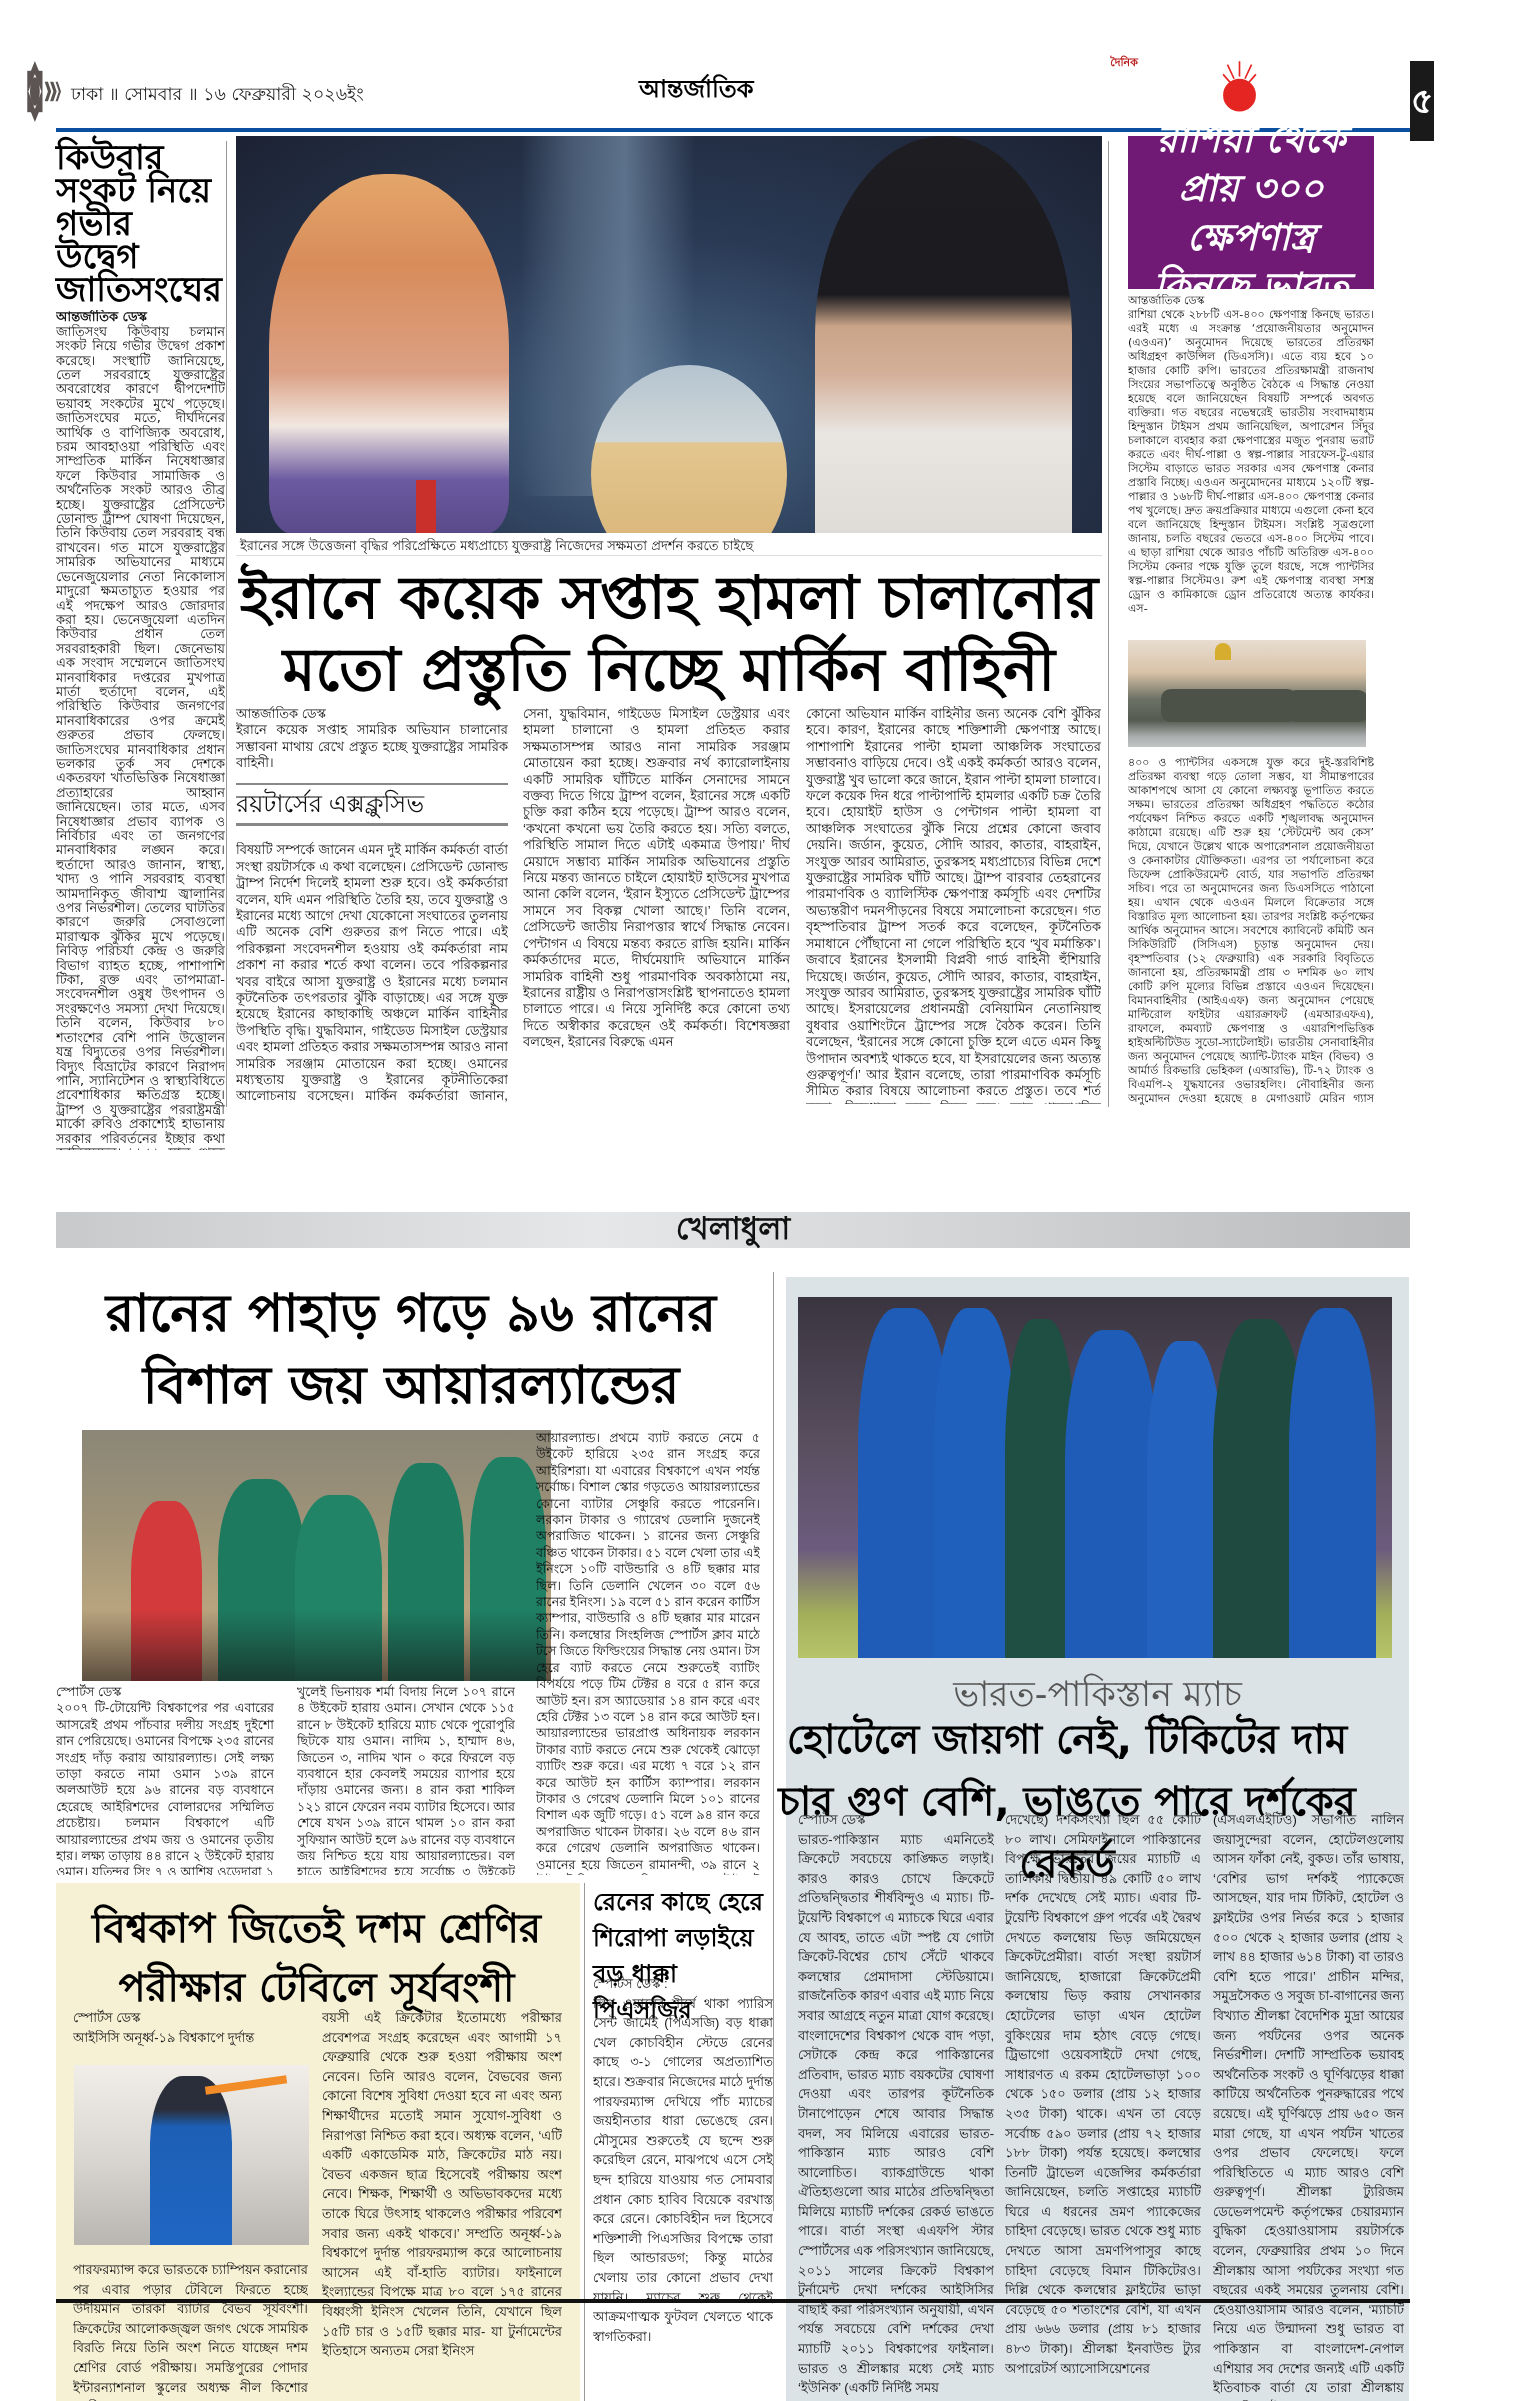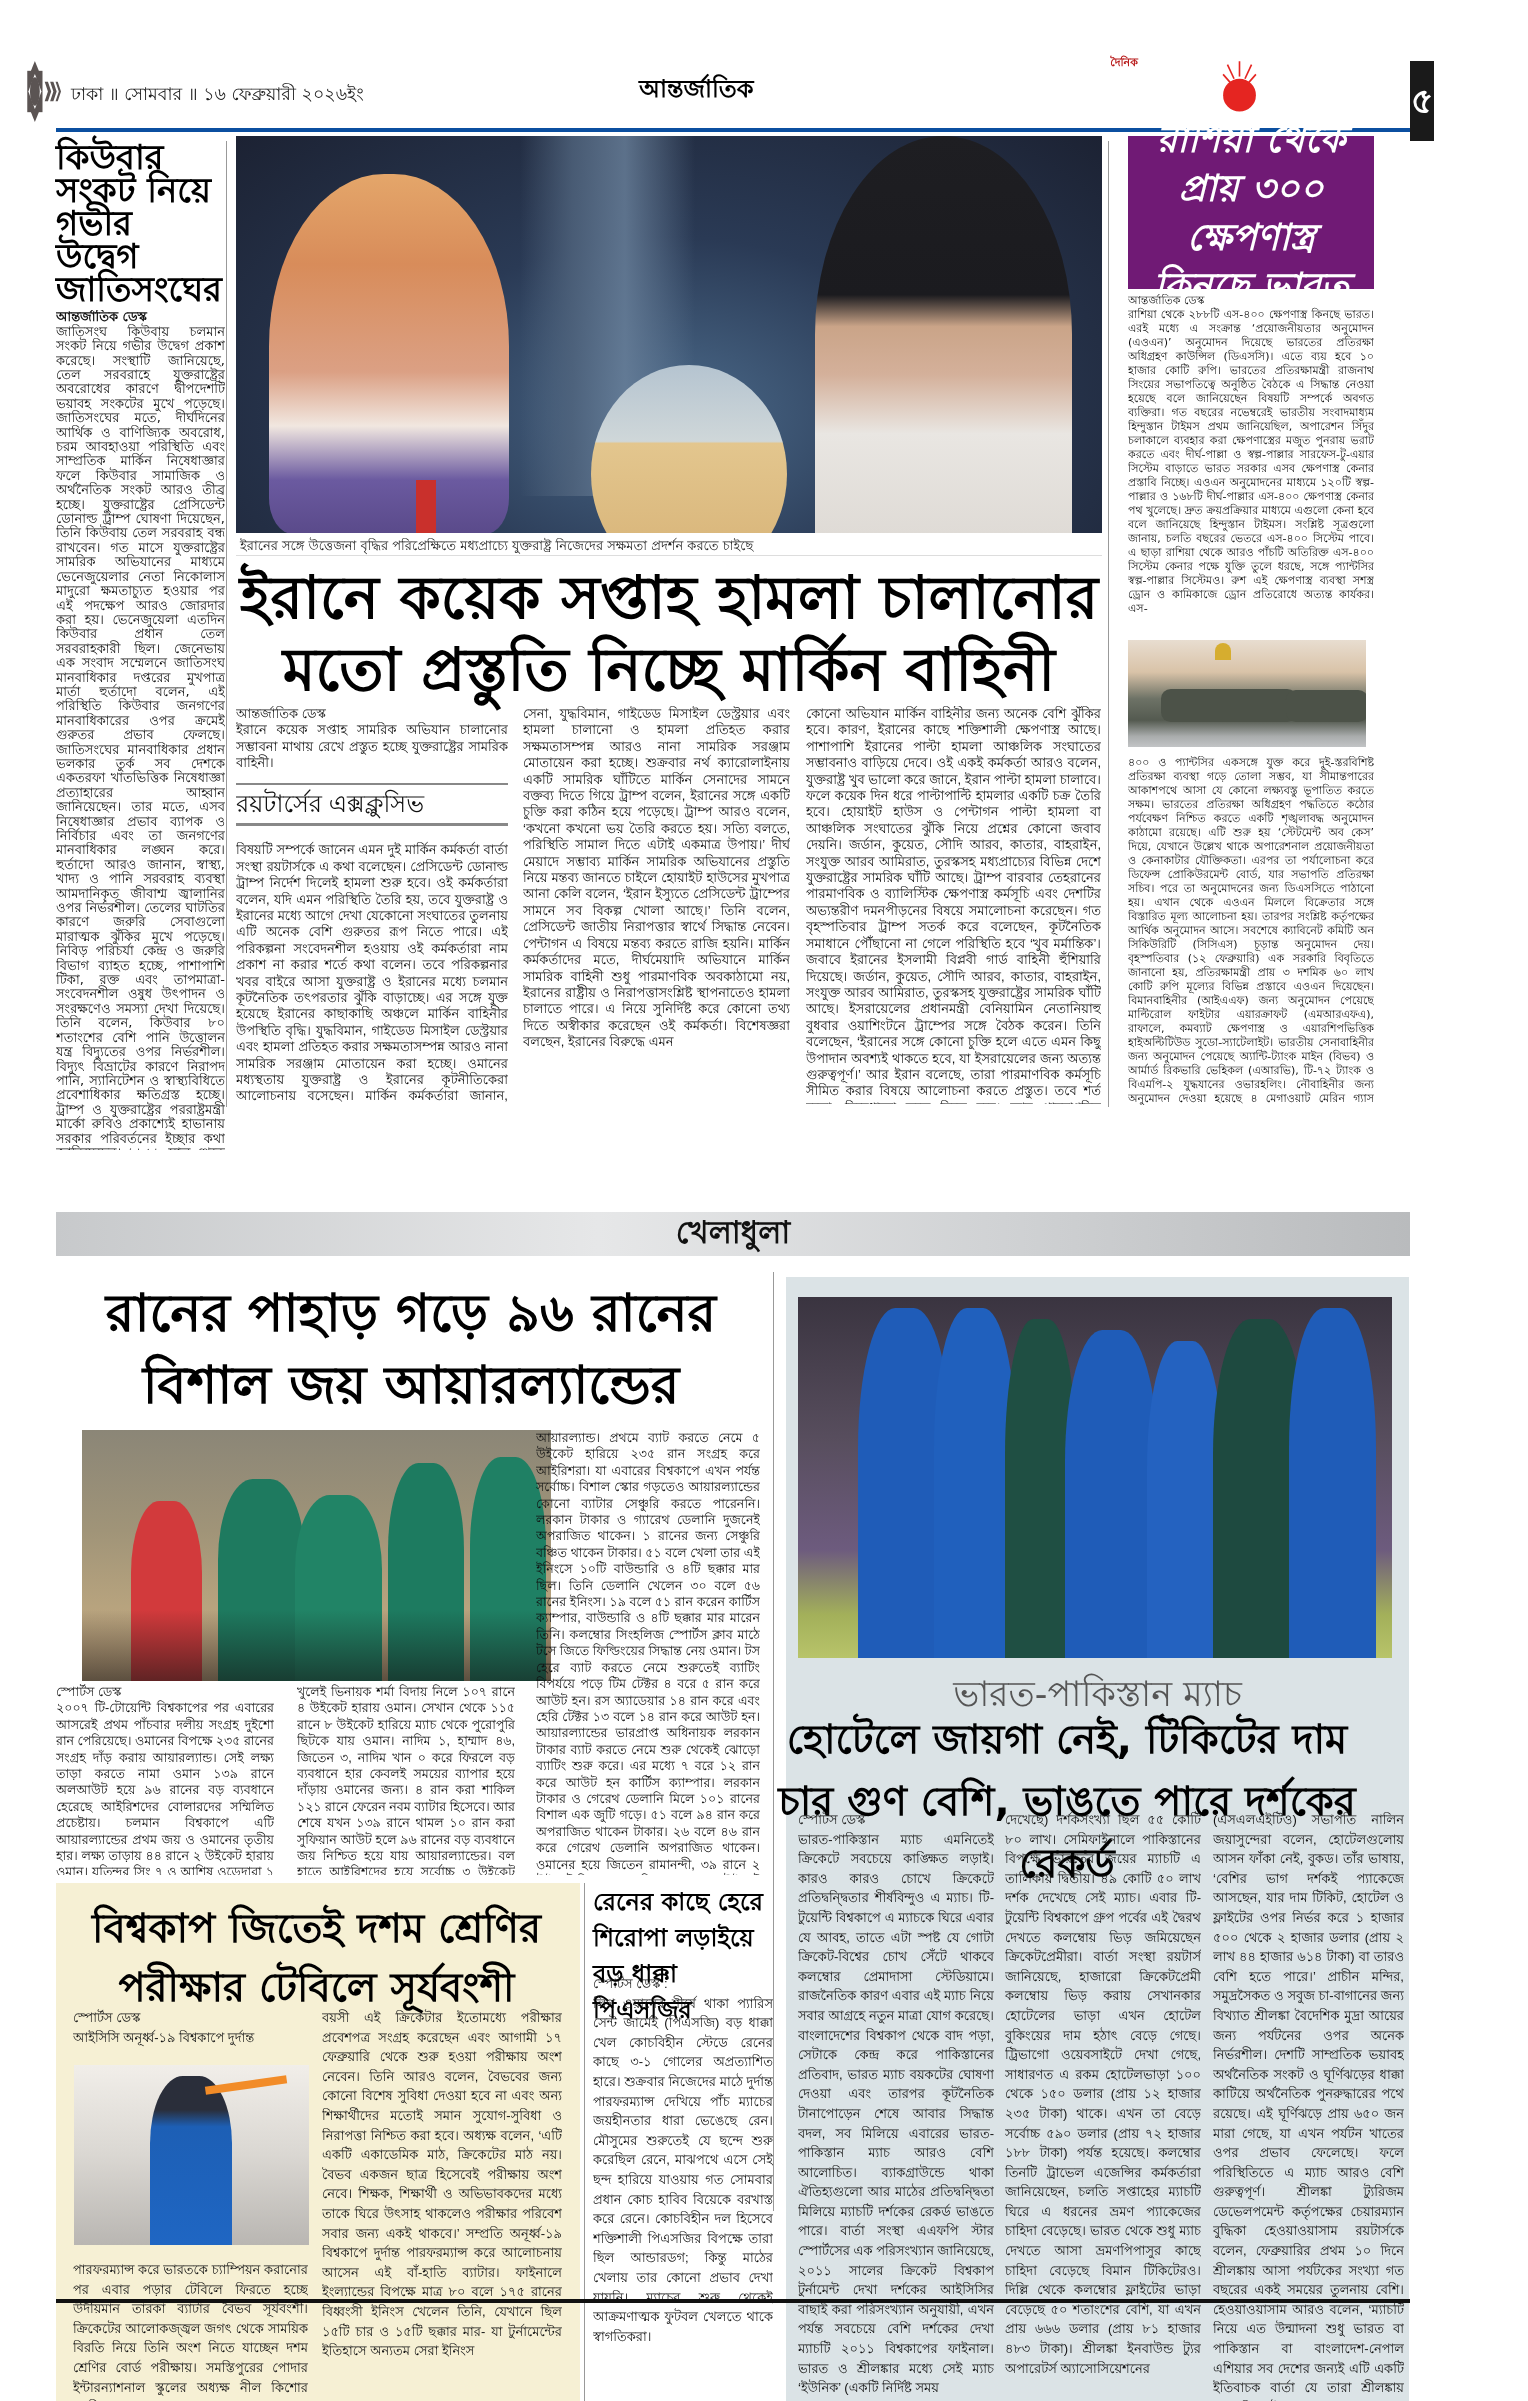--- a/index.html
+++ b/index.html
@@ -99,21 +99,21 @@
   <span class="desk" style="font-weight:normal;">আন্তর্জাতিক ডেস্ক</span>
   <span>রাশিয়া থেকে ২৮৮টি এস-৪০০ ক্ষেপণাস্ত্র কিনছে ভারত। এরই মধ্যে এ সংক্রান্ত ‘প্রয়োজনীয়তার অনুমোদন (এওএন)’ অনুমোদন দিয়েছে ভারতের প্রতিরক্ষা অধিগ্রহণ কাউন্সিল (ডিএসসি)। এতে ব্যয় হবে ১০ হাজার কোটি রুপি। ভারতের প্রতিরক্ষামন্ত্রী রাজনাথ সিংয়ের সভাপতিত্বে অনুষ্ঠিত বৈঠকে এ সিদ্ধান্ত নেওয়া হয়েছে বলে জানিয়েছেন বিষয়টি সম্পর্কে অবগত ব্যক্তিরা। গত বছরের নভেম্বরেই ভারতীয় সংবাদমাধ্যম হিন্দুস্তান টাইমস প্রথম জানিয়েছিল, অপারেশন সিঁদুর চলাকালে ব্যবহার করা ক্ষেপণাস্ত্রের মজুত পুনরায় ভরাট করতে এবং দীর্ঘ-পাল্লা ও স্বল্প-পাল্লার সারফেস-টু-এয়ার সিস্টেম বাড়াতে ভারত সরকার এসব ক্ষেপণাস্ত্র কেনার প্রস্তাবি নিচ্ছে। এওএন অনুমোদনের মাধ্যমে ১২০টি স্বল্প-পাল্লার ও ১৬৮টি দীর্ঘ-পাল্লার এস-৪০০ ক্ষেপণাস্ত্র কেনার পথ খুলেছে। দ্রুত ক্রয়প্রক্রিয়ার মাধ্যমে এগুলো কেনা হবে বলে জানিয়েছে হিন্দুস্তান টাইমস। সংশ্লিষ্ট সূত্রগুলো জানায়, চলতি বছরের ভেতরে এস-৪০০ সিস্টেম পাবে। এ ছাড়া রাশিয়া থেকে আরও পাঁচটি অতিরিক্ত এস-৪০০ সিস্টেম কেনার পক্ষে যুক্তি তুলে ধরছে, সঙ্গে প্যান্টসির স্বল্প-পাল্লার সিস্টেমও। রুশ এই ক্ষেপণাস্ত্র ব্যবস্থা সশস্ত্র ড্রোন ও কামিকাজে ড্রোন প্রতিরোধে অত্যন্ত কার্যকর। এস-</span>
 </div>
 <div class="photo" style="left:1128px;top:640px;width:238px;height:107px;background:linear-gradient(#e8ddd0 0%,#d9c3a8 30%,#6d7266 55%,#545a50 75%,#a9acac 90%,#c2c4c6 100%);">
   <div class="abs" style="left:87px;top:3.3px;width:16.4px;height:16.4px;border-radius:50% 50% 0 0;background:#d6ad2f;"></div>
   <div class="abs" style="left:33px;top:49px;width:136px;height:33px;border-radius:9.8px;background:#4c5248;"></div>
   <div class="abs" style="left:158px;top:50px;width:82px;height:32px;border-radius:9.8px;background:#4c5248;"></div>
 </div>
 <div class="abs col-text" style="left:1128px;top:756px;width:246px;height:349px;font-size:11px;line-height:14px;">৪০০ ও প্যান্টসির একসঙ্গে যুক্ত করে দুই-স্তরবিশিষ্ট প্রতিরক্ষা ব্যবস্থা গড়ে তোলা সম্ভব, যা সীমান্তপারের আকাশপথে আসা যে কোনো লক্ষ্যবস্তু ভূপাতিত করতে সক্ষম। ভারতের প্রতিরক্ষা অধিগ্রহণ পদ্ধতিতে কঠোর পর্যবেক্ষণ নিশ্চিত করতে একটি শৃঙ্খলাবদ্ধ অনুমোদন কাঠামো রয়েছে। এটি শুরু হয় ‘স্টেটমেন্ট অব কেস’ দিয়ে, যেখানে উল্লেখ থাকে অপারেশনাল প্রয়োজনীয়তা ও কেনাকাটার যৌক্তিকতা। এরপর তা পর্যালোচনা করে ডিফেন্স প্রোকিউরমেন্ট বোর্ড, যার সভাপতি প্রতিরক্ষা সচিব। পরে তা অনুমোদনের জন্য ডিএসসিতে পাঠানো হয়। এখান থেকে এওএন মিললে বিক্রেতার সঙ্গে বিস্তারিত মূল্য আলোচনা হয়। তারপর সংশ্লিষ্ট কর্তৃপক্ষের আর্থিক অনুমোদন আসে। সবশেষে ক্যাবিনেট কমিটি অন সিকিউরিটি (সিসিএস) চূড়ান্ত অনুমোদন দেয়। বৃহস্পতিবার (১২ ফেব্রুয়ারি) এক সরকারি বিবৃতিতে জানানো হয়, প্রতিরক্ষামন্ত্রী প্রায় ৩ দশমিক ৬০ লাখ কোটি রুপি মূল্যের বিভিন্ন প্রস্তাবে এওএন দিয়েছেন। বিমানবাহিনীর (আইএএফ) জন্য অনুমোদন পেয়েছে মাল্টিরোল ফাইটার এয়ারক্রাফট (এমআরএফএ), রাফালে, কমব্যাট ক্ষেপণাস্ত্র ও এয়ারশিপভিত্তিক হাইঅল্টিটিউড সুডো-স্যাটেলাইট। ভারতীয় সেনাবাহিনীর জন্য অনুমোদন পেয়েছে অ্যান্টি-ট্যাংক মাইন (বিভব) ও আর্মার্ড রিকভারি ভেহিকল (এআরভি), টি-৭২ ট্যাংক ও বিএমপি-২ যুদ্ধযানের ওভারহলিং। নৌবাহিনীর জন্য অনুমোদন দেওয়া হয়েছে ৪ মেগাওয়াট মেরিন গ্যাস টারবাইন-ভিত্তিক ইলেকট্রিক পাওয়ার জেনারেটর ও পি-৮আই লং রেঞ্জ মেরিটাইম রিকনাইসেন্স এয়ারক্রাফট।</div>
 
-<div class="abs" style="left:56px;top:1212px;width:1354px;height:44px;background:linear-gradient(90deg,#c7c9cb 0%,#e6e7e8 40%,#d0d2d4 70%,#b9bbbd 100%);display:flex;align-items:center;justify-content:center;">
+<div class="abs" style="left:56px;top:1212px;width:1354px;height:36px;background:linear-gradient(90deg,#c7c9cb 0%,#e6e7e8 40%,#d0d2d4 70%,#b9bbbd 100%);display:flex;align-items:center;justify-content:center;">
   <span style="font-size:31px;font-weight:bold;color:#111;">খেলাধুলা</span>
 </div>
 
 <div class="headline" style="position:absolute;left:56px;top:1277px;width:710px;font-size:52px;line-height:72px;">রানের পাহাড় গড়ে ৯৬ রানের বিশাল জয় আয়ারল্যান্ডের</div>
 <div class="photo" style="left:82px;top:1430px;width:469px;height:251px;background:linear-gradient(#8b8677 0%,#a09478 40%,#b7a37e 70%,#c7a780 100%);">
   <div class="abs" style="left:49px;top:71px;width:71px;height:180px;border-radius:40% 40% 0 0;background:#d23a3c;"></div>
   <div class="abs" style="left:136px;top:49px;width:87px;height:202px;border-radius:40% 40% 0 0;background:#1e7a5f;"></div>
   <div class="abs" style="left:213px;top:65px;width:87px;height:186px;border-radius:40% 40% 0 0;background:#218466;"></div>
   <div class="abs" style="left:306px;top:33px;width:76px;height:218px;border-radius:40% 40% 0 0;background:#1d7b60;"></div>
   <div class="abs" style="left:388px;top:27px;width:76px;height:224px;border-radius:40% 40% 0 0;background:#1f8064;"></div>

